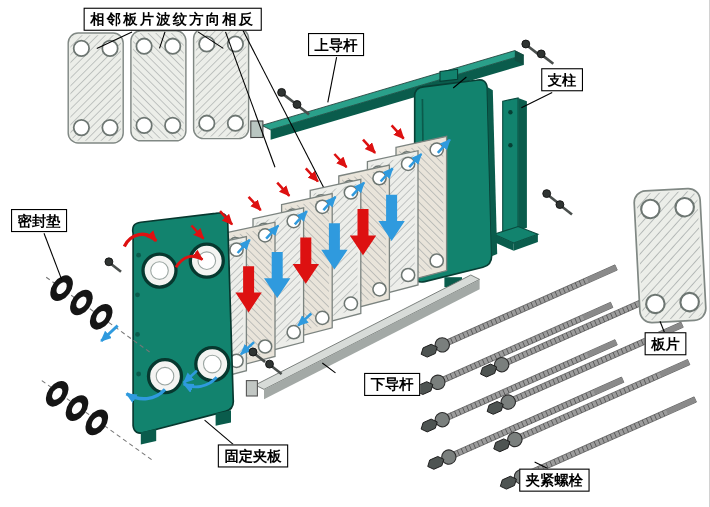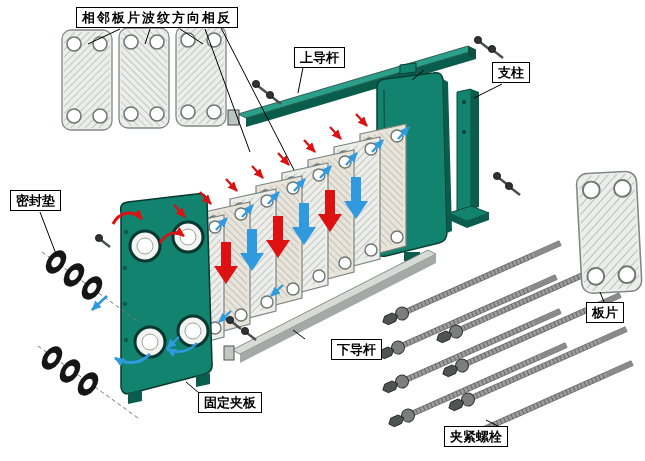--- a/index.html
+++ b/index.html
@@ -258,20 +258,20 @@
     <line x1="502" y1="84" x2="474" y2="98"></line>
     <line x1="40" y1="212" x2="56" y2="254"></line>
     <line x1="604" y1="302" x2="600" y2="292"></line>
     <line x1="212" y1="404" x2="186" y2="382"></line>
     <line x1="305" y1="339" x2="293" y2="330"></line>
     <line x1="498" y1="426" x2="486" y2="420"></line>
   </g>
 </svg>
 
   <div class="label" style="left:76px;top:7px;letter-spacing:2px;">相邻板片波纹方向相反</div>
-  <div class="label" style="left:294px;top:30px;margin-top:17px;">上导杆</div>
+  <div class="label" style="left:280px;top:30px;">上导杆</div>
   <div class="label" style="left:492px;top:62px;">支柱</div>
   <div class="label" style="left:10px;top:190px;text-align:right;">密封垫</div>
   <div class="label" style="left:586px;top:302px;">板片</div>
-  <div class="label" style="left:198px;top:392px;">固定夹板</div>
+  <div class="label" style="left:198px;top:404px;">固定夹板</div>
   <div class="label" style="left:294px;top:339px;margin-left:37px;">下导杆</div>
-  <div class="label" style="left:444px;top:426px;">夹紧螺栓</div>
+  <div class="label" style="left:472px;top:426px;">夹紧螺栓</div>
 </div>
 
 </body></html>

